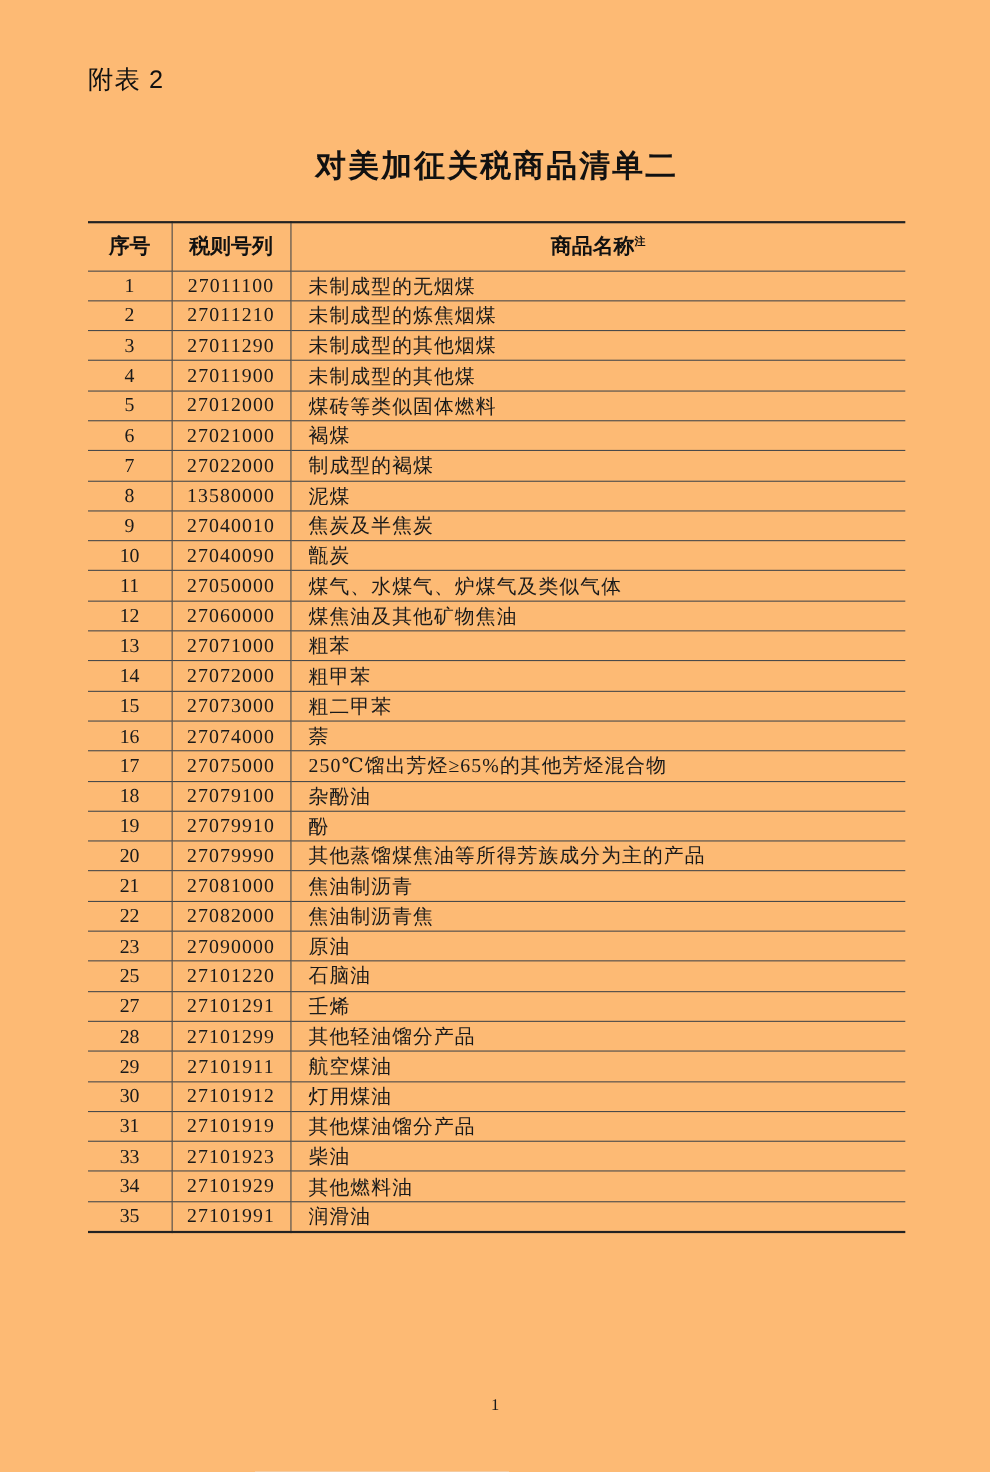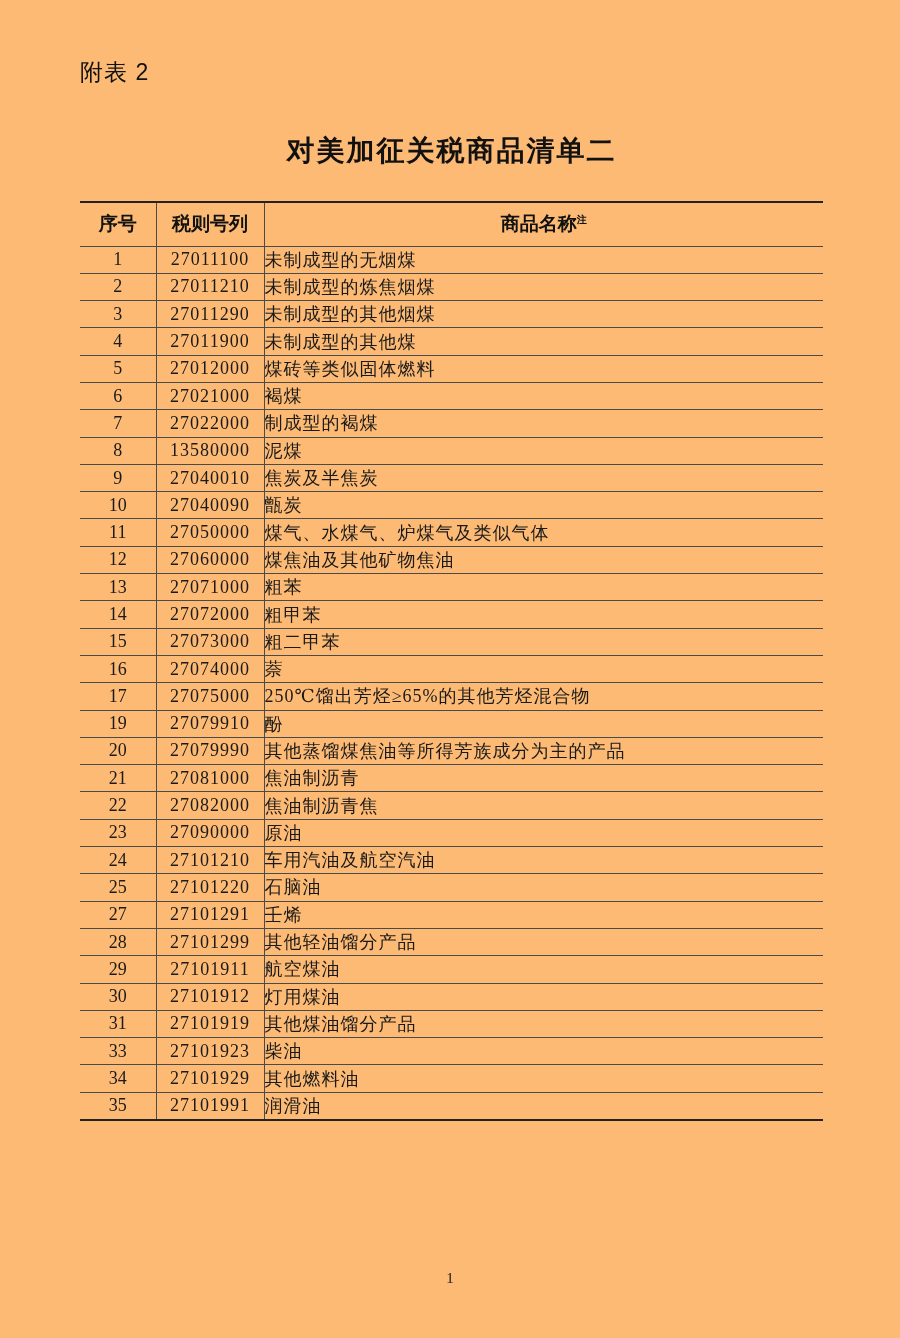--- a/index.html
+++ b/index.html
@@ -63,21 +63,21 @@
     color:#1a1a1a;
     white-space:nowrap;
     overflow:hidden;
   }
   table.tariff th:nth-child(1),
   table.tariff th:nth-child(2),
   table.tariff td.col-no,
   table.tariff td.col-code { border-right:1px solid #4a4a4a; }
   td.col-no   { text-align:center; }
   td.col-code { text-align:center; letter-spacing:1px; }
-  td.col-name { text-align:left; padding-left:0; letter-spacing:1px; }
+  td.col-name { text-align:left; padding-left:16px; letter-spacing:1px; }
   th sup {
     font-size:10px;
     font-weight:bold;
     vertical-align:super;
     line-height:0;
   }
   .page-number {
     position:absolute;
     left:0; top:1270px; width:900px;
     text-align:center;
@@ -194,20 +194,25 @@
             <td class="col-no">16</td>
             <td class="col-code">27074000</td>
             <td class="col-name">萘</td>
           </tr>
           <tr>
             <td class="col-no">17</td>
             <td class="col-code">27075000</td>
             <td class="col-name">250℃馏出芳烃≥65%的其他芳烃混合物</td>
           </tr>
           <tr>
+            <td class="col-no">18</td>
+            <td class="col-code">27079100</td>
+            <td class="col-name">杂酚油</td>
+          </tr>
+          <tr>
             <td class="col-no">19</td>
             <td class="col-code">27079910</td>
             <td class="col-name">酚</td>
           </tr>
           <tr>
             <td class="col-no">20</td>
             <td class="col-code">27079990</td>
             <td class="col-name">其他蒸馏煤焦油等所得芳族成分为主的产品</td>
           </tr>
           <tr>
@@ -219,25 +224,20 @@
             <td class="col-no">22</td>
             <td class="col-code">27082000</td>
             <td class="col-name">焦油制沥青焦</td>
           </tr>
           <tr>
             <td class="col-no">23</td>
             <td class="col-code">27090000</td>
             <td class="col-name">原油</td>
           </tr>
           <tr>
-            <td class="col-no">24</td>
-            <td class="col-code">27101210</td>
-            <td class="col-name">车用汽油及航空汽油</td>
-          </tr>
-          <tr>
             <td class="col-no">25</td>
             <td class="col-code">27101220</td>
             <td class="col-name">石脑油</td>
           </tr>
           <tr>
             <td class="col-no">27</td>
             <td class="col-code">27101291</td>
             <td class="col-name">壬烯</td>
           </tr>
           <tr>

